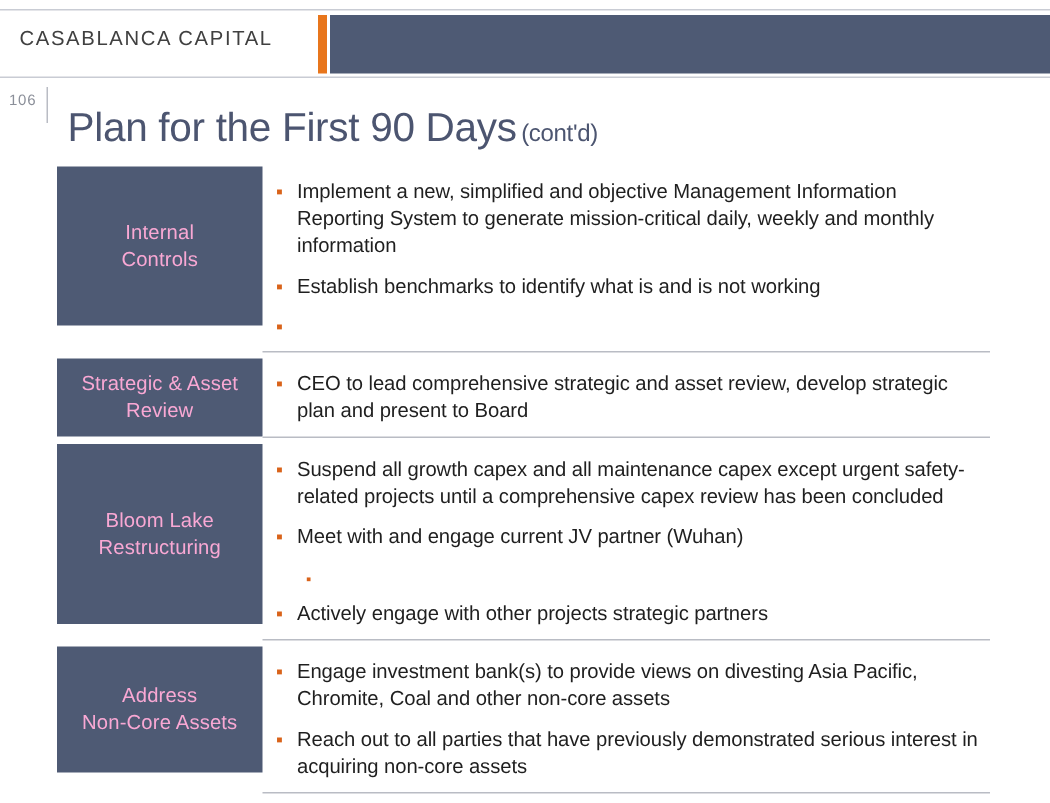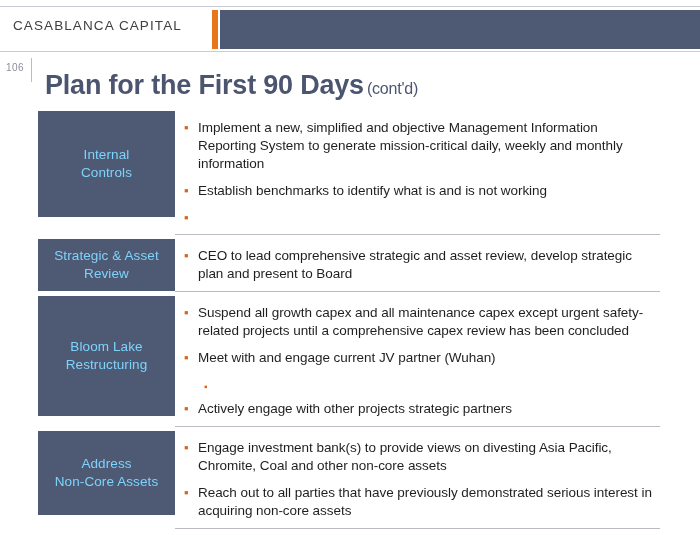--- a/index.html
+++ b/index.html
@@ -95,21 +95,21 @@
   .title-wrap {
     position: absolute;
     left: 45px;
     top: 70px;
     white-space: nowrap;
   }
   .title-main {
     font-size: 27px;
     color: #4c5570;
     letter-spacing: -0.2px;
-    font-weight: 700;
+    font-weight: 400;
   }
   .title-sub {
     font-size: 16px;
     color: #4c5570;
     letter-spacing: -0.2px;
     padding-left: 3px;
   }
 
   
   .table {
@@ -123,21 +123,21 @@
     display: flex;
     align-items: stretch;
     margin-bottom: 4px;
   }
   .row:last-child { margin-bottom: 0; }
 
   .label-cell {
     width: 137px;
     min-width: 137px;
     background: #4e5a74;
-    color: #7dd3fc;
+    color: #f9a8d4;
     display: flex;
     align-items: center;
     justify-content: center;
     text-align: center;
     font-size: 13.5px;
     line-height: 1.35;
     letter-spacing: 0.1px;
     padding: 4px 6px;
     box-sizing: border-box;
   }

